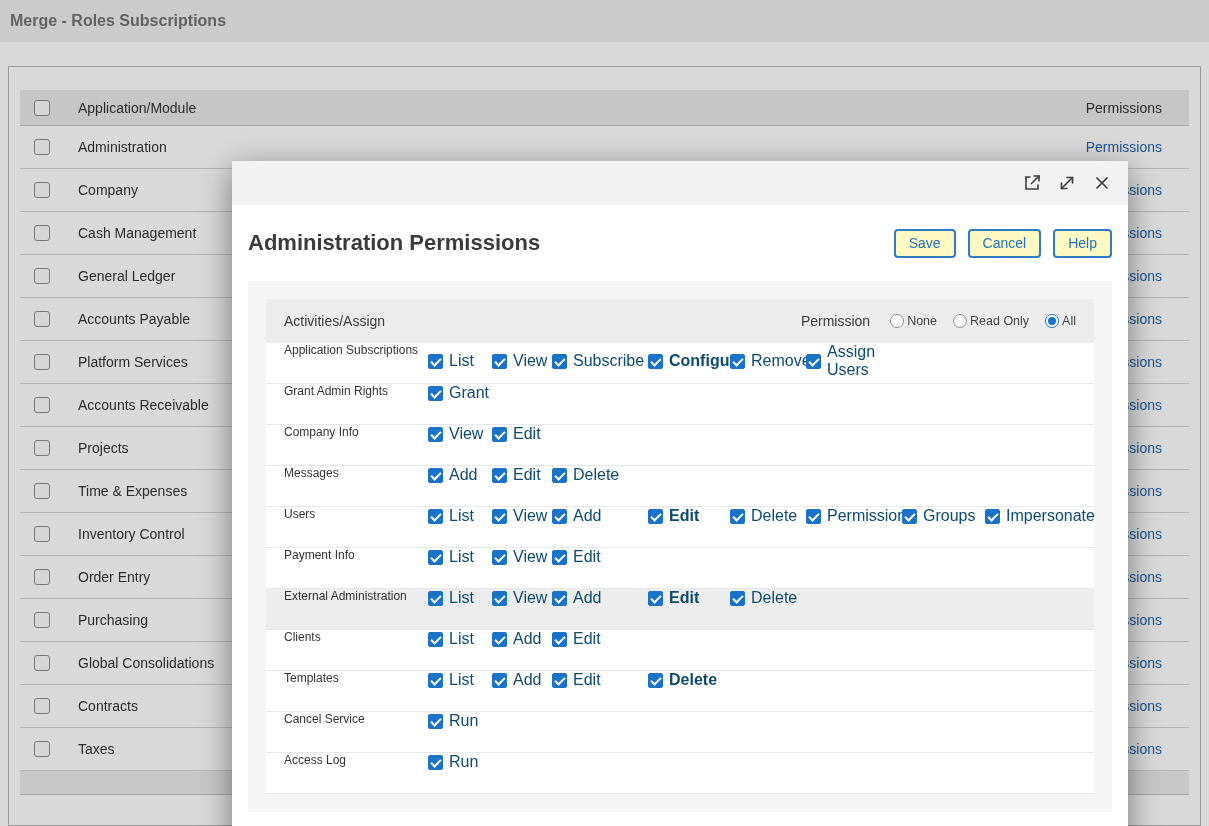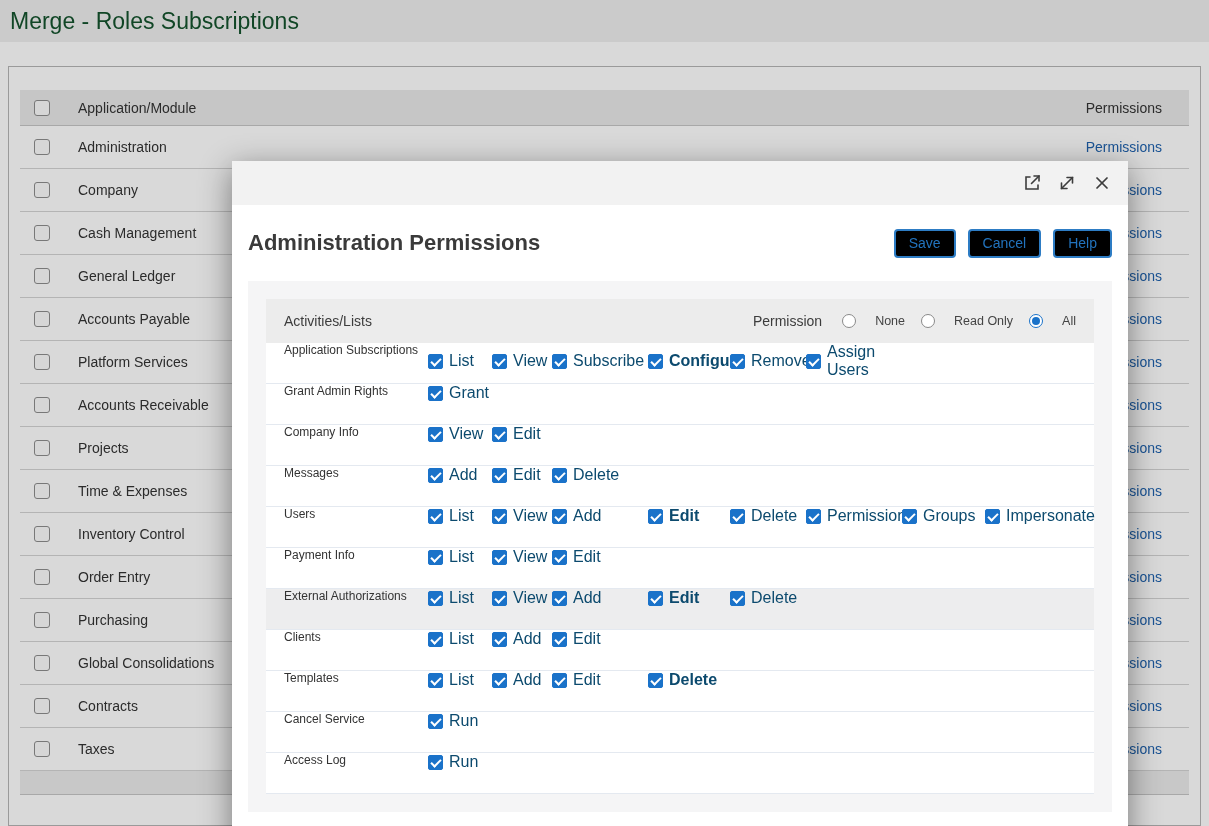--- a/index.html
+++ b/index.html
@@ -5,21 +5,21 @@
   * { box-sizing: border-box; }
   html,body { margin:0; padding:0; }
   body {
     width:1209px; height:826px; overflow:hidden; position:relative;
     font-family:"Liberation Sans","DejaVu Sans",sans-serif;
     background:#ffffff;
   }
 
   
   .topbar { height:42px; background:#efefef; display:flex; align-items:center; }
-  .page-title { font-size:23px; font-weight:400; color:#14532d; margin:0 0 0 10px; }
+  .page-title { font-size:16px; font-weight:700; color:#737373; margin:0 0 0 10px; }
 
   .panel {
     position:absolute; left:8px; top:66px; width:1193px; height:760px;
     background:#fff; border:1px solid #b6b6b6;
   }
   .rtable { margin:23px 11px 0 11px; }
   .rhead {
     height:36px; background:#e9e9e9; border-bottom:1px solid #c6c6c6;
     display:flex; align-items:center;
   }
@@ -49,34 +49,34 @@
     height:44px; background:#f2f2f2; display:flex; justify-content:flex-end;
     align-items:center; gap:15px; padding-right:16px;
   }
   .wicon { width:20px; height:20px; color:#3d3d3d; cursor:pointer; display:flex; }
   .wicon svg { width:100%; height:100%; }
 
   .mheader { height:76px; display:flex; align-items:center; padding:0 16px; }
   .mtitle { font-size:22px; font-weight:700; color:#3a3a3a; flex:1; margin:0; }
   .actions { display:flex; gap:12px; }
   .btn {
-    background:#000000; border:2px solid #2d7cc4; color:#2273bd; font-size:14px;
+    background:#fef9c3; border:2px solid #2d7cc4; color:#2273bd; font-size:14px;
     border-radius:4px; padding:4px 13px; font-family:inherit; cursor:pointer; line-height:17px;
   }
 
   .mbody { padding:0 16px; }
   .ppanel { background:#f5f5f6; padding:18px; }
   .ptable { background:#fff; }
   .phead {
     height:44px; background:#ececec; display:flex; align-items:center; padding:0 18px;
   }
   .phead-title { font-size:14px; color:#3c3c3c; flex:1; }
   .perm-label  { font-size:14px; color:#3c3c3c; margin-right:20px; }
   .radios { display:flex; align-items:center; gap:16px; }
-  .radio  { display:flex; align-items:center; gap:19px; font-size:12.5px; color:#444; cursor:pointer; }
+  .radio  { display:flex; align-items:center; gap:3px; font-size:12.5px; color:#444; cursor:pointer; }
   .rdot {
     width:14px; height:14px; border:1.5px solid #8a8a8a; border-radius:50%;
     background:#fff; position:relative; flex:none;
   }
   .rdot[data-selected="true"] { border-color:#1a72c9; }
   .rdot[data-selected="true"]::after {
     content:""; position:absolute; inset:2px; background:#1a72c9; border-radius:50%;
   }
 
   .prow {
@@ -235,21 +235,21 @@
       <button class="btn">Cancel</button>
       <button class="btn">Help</button>
     </div>
   </div>
 
   <div class="mbody">
     <div class="ppanel">
       <div class="ptable">
 
         <div class="phead">
-          <span class="phead-title">Activities/Lists</span>
+          <span class="phead-title">Activities/Assign</span>
           <span class="perm-label">Permission</span>
           <div class="radios">
 
           <label class="radio">
                 <span class="rdot" data-selected="false"></span>
                 <span>None</span>
               </label>
               <label class="radio">
                 <span class="rdot" data-selected="false"></span>
                 <span>Read Only</span>
@@ -385,21 +385,21 @@
                     <span class="cbox" data-checked="true"></span>
                     <span class="olabel">View</span>
                   </label>
                 <label class="opt">
                     <span class="cbox" data-checked="true"></span>
                     <span class="olabel">Edit</span>
                   </label>
               </div>
             </div>
             <div class="prow" data-shaded="true">
-              <span class="prow-label">External Authorizations</span>
+              <span class="prow-label">External Administration</span>
               <div class="opts">
 
               <label class="opt">
                     <span class="cbox" data-checked="true"></span>
                     <span class="olabel">List</span>
                   </label>
                 <label class="opt">
                     <span class="cbox" data-checked="true"></span>
                     <span class="olabel">View</span>
                   </label>

